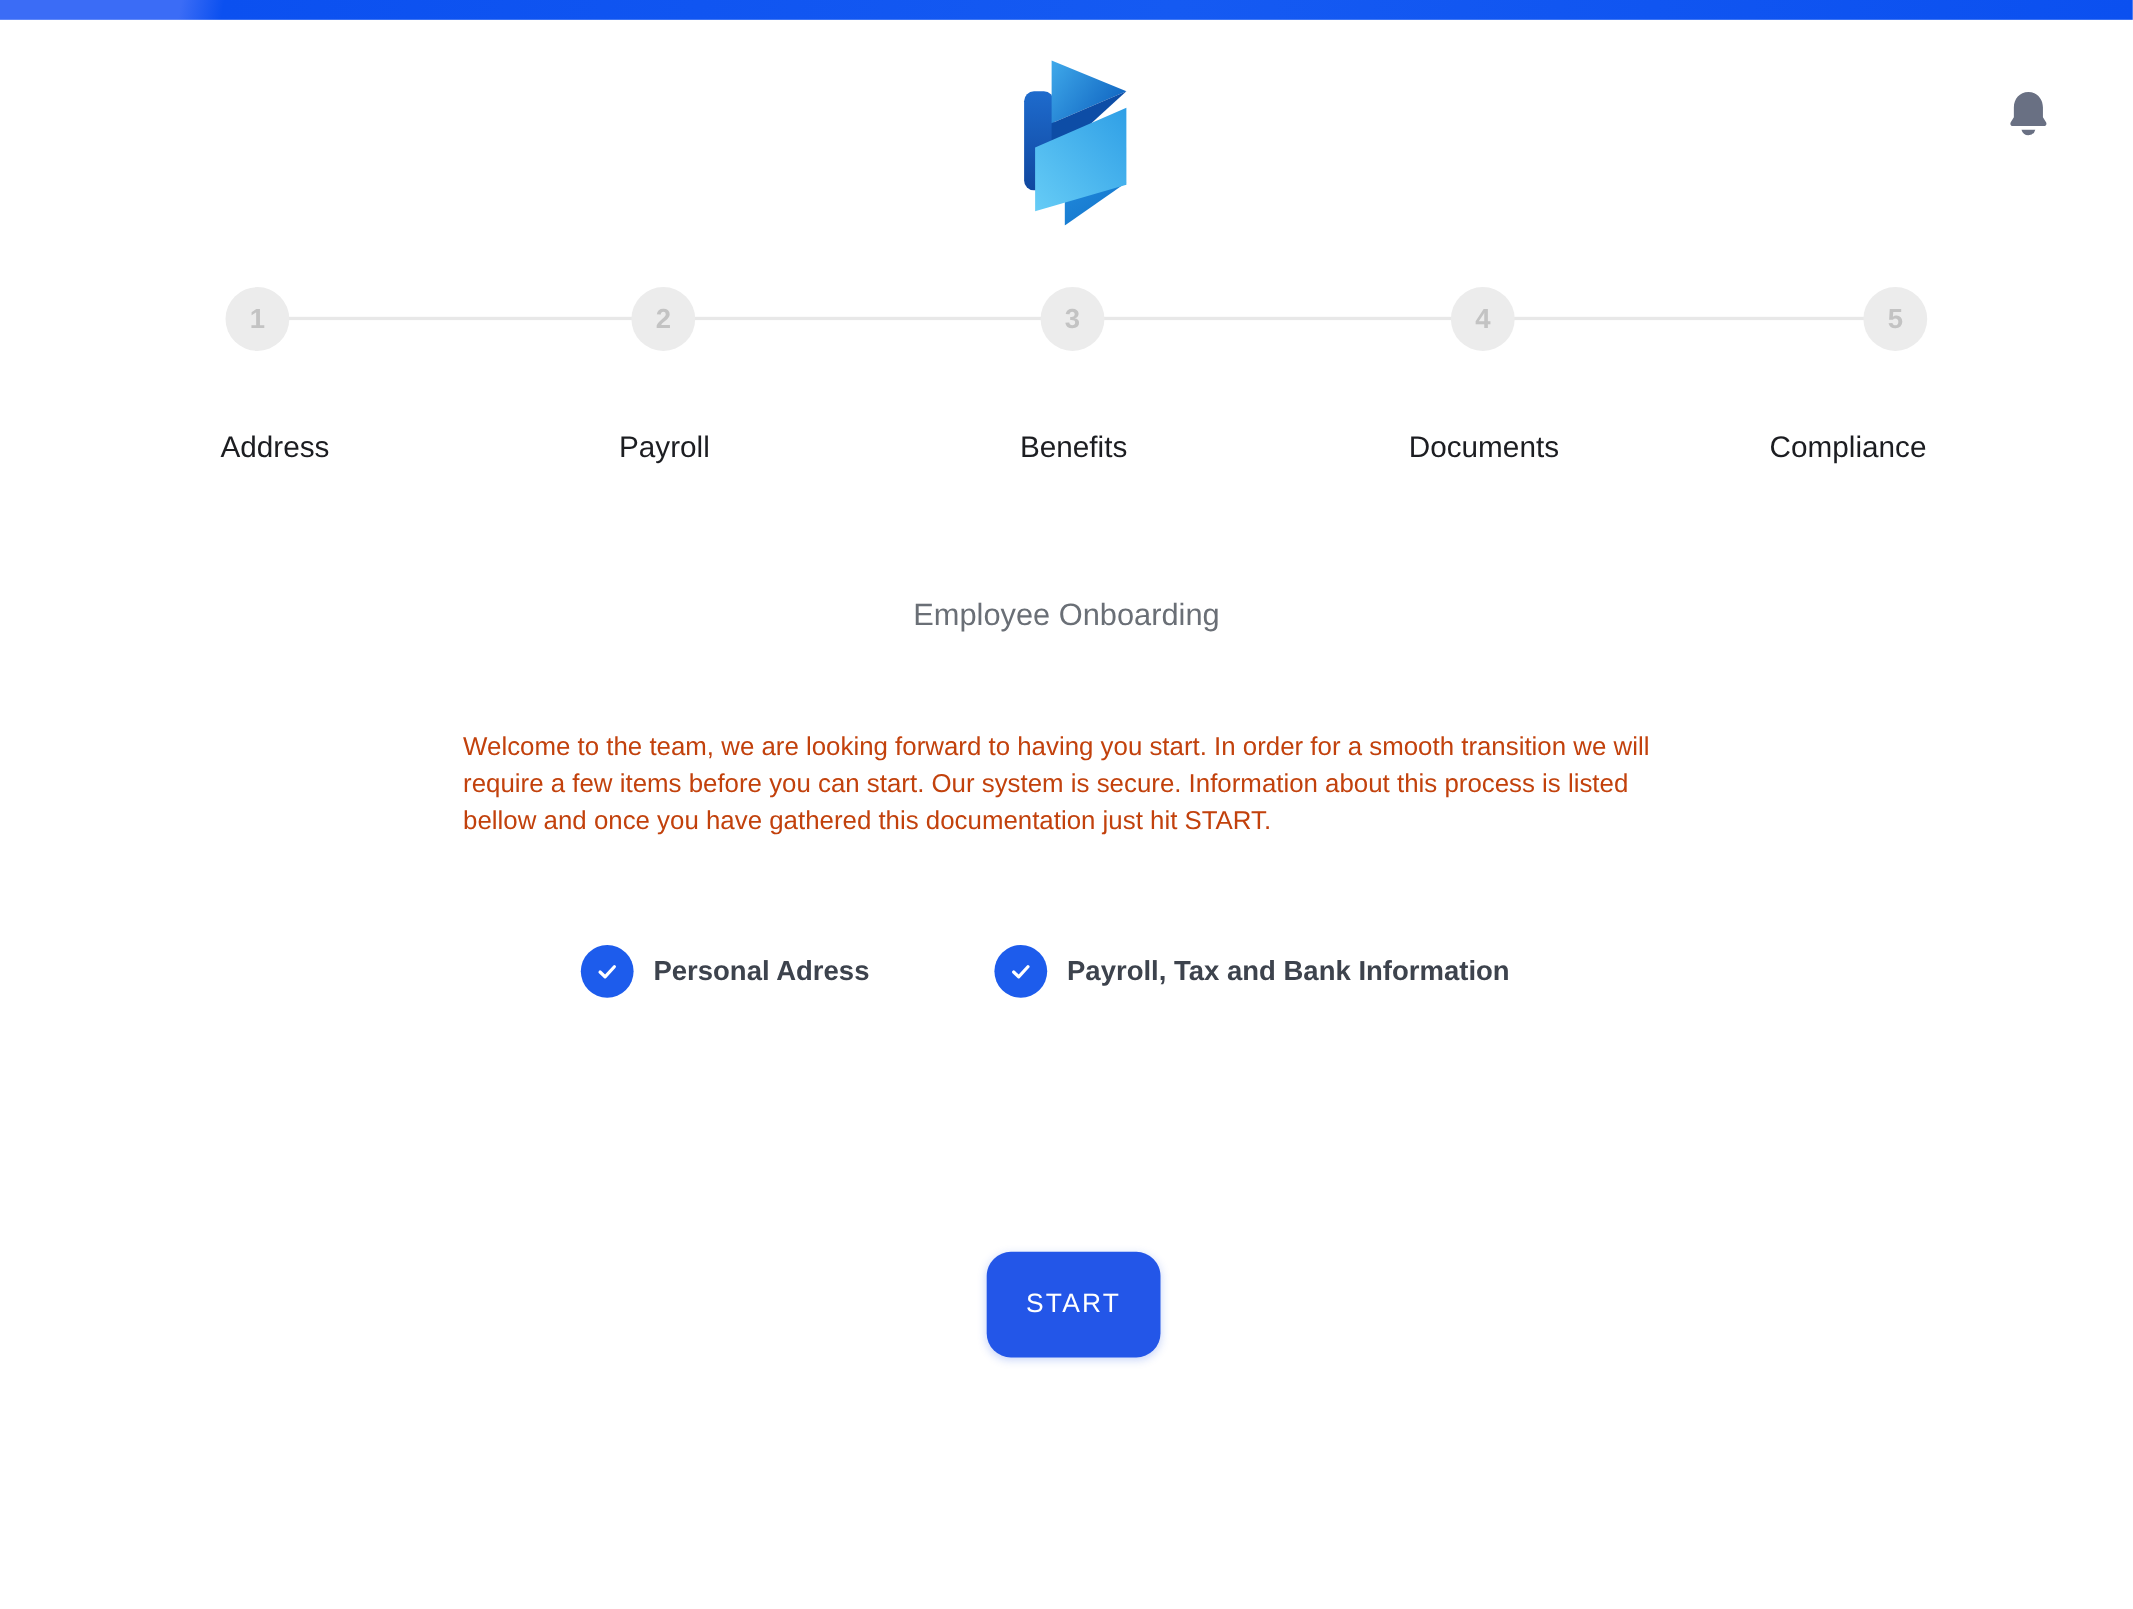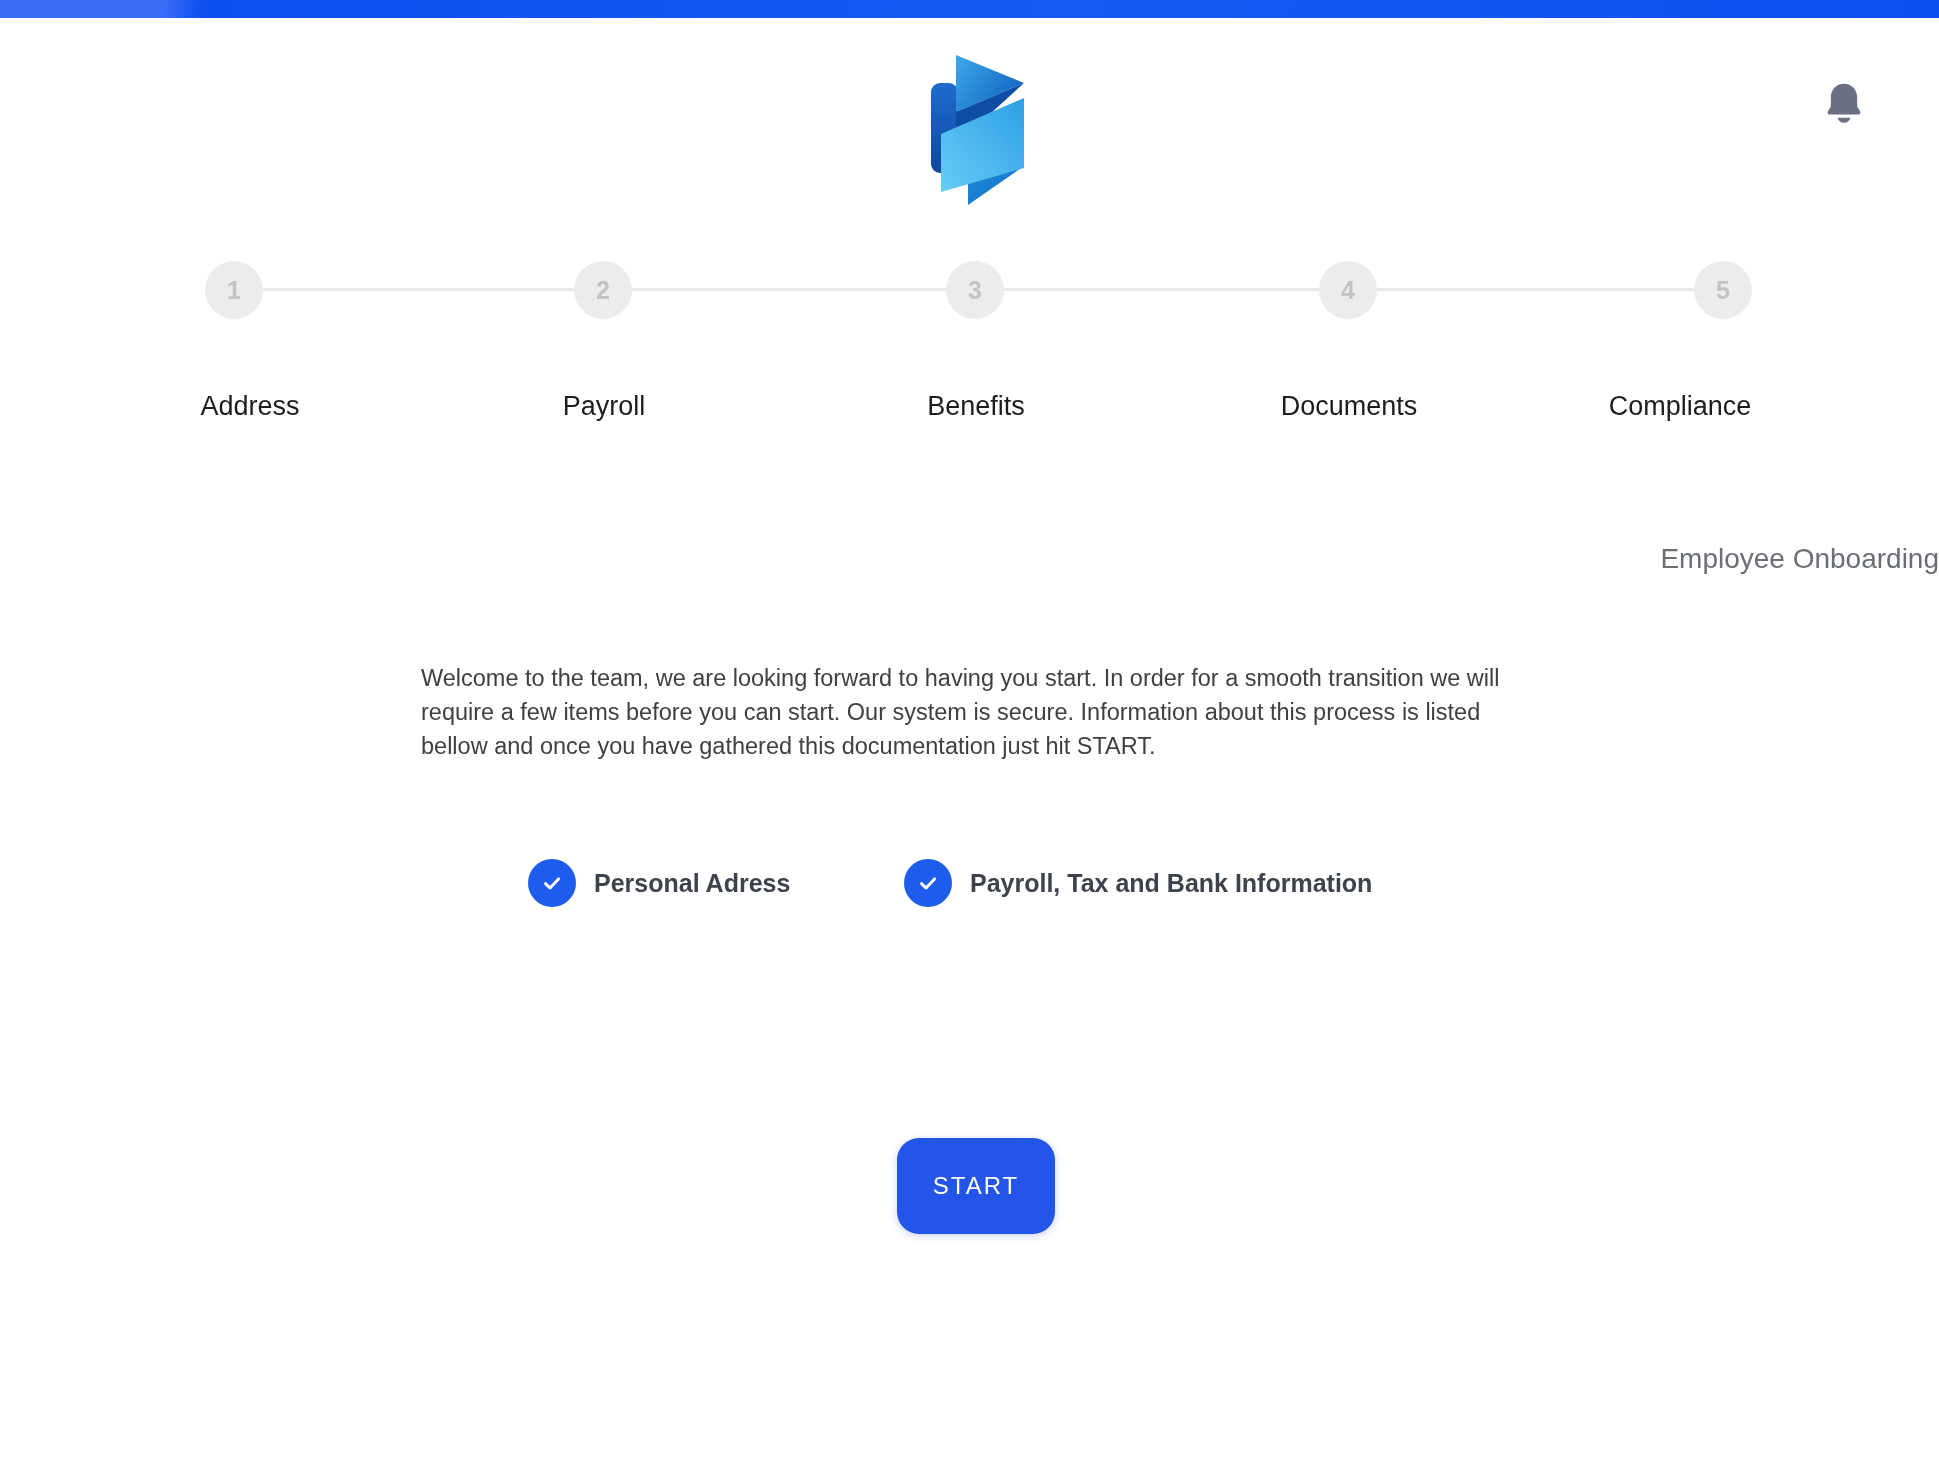--- a/index.html
+++ b/index.html
@@ -44,26 +44,26 @@
   }
   .step-label.l1{left:250px;} .step-label.l2{left:604px;text-align:right;} .step-label.l3{left:976px;}
   .step-label.l4{left:1349px;} .step-label.l5{left:1680px;}
 
   
   .title {
     position:absolute; left:0; top:460px; width:1939px; text-align:center;
     font-size:54px; font-weight:bold; color:#101113; letter-spacing:0.5px;
   }
   .subtitle {
-    position:absolute; left:0; top:543px; width:1939px; text-align:right;
+    position:absolute; left:0; top:543px; width:1939px; text-align:center;
     font-size:28px; color:#6a6f76;
   }
   .description {
     position:absolute; left:421px; top:661px; width:1108px;
-    font-size:23.5px; line-height:34px; color:#404040;
+    font-size:23.5px; line-height:34px; color:#c2410c;
   }
 
   
   .checklist {
     position:absolute; left:528px; top:859px;
     display:grid; grid-template-columns:376px auto; row-gap:30px;
   }
   .check-item { display:flex; align-items:center; gap:18px; height:48px; }
   .check-circle {
     width:48px; height:48px; border-radius:50%; background:var(--check-color,#1d5cec);

